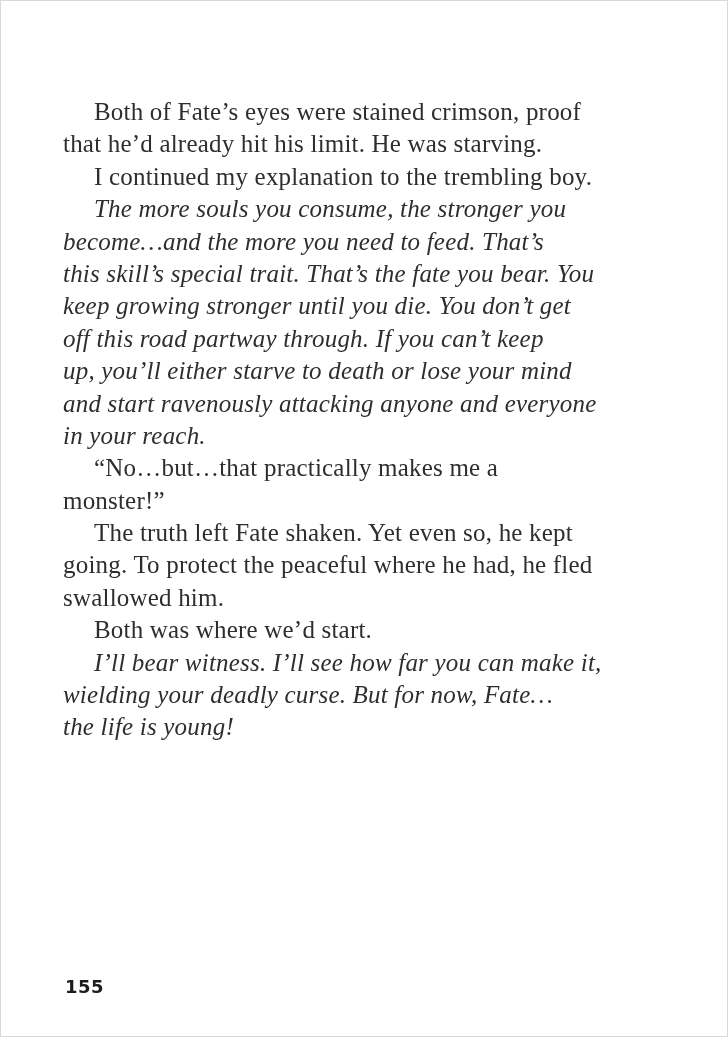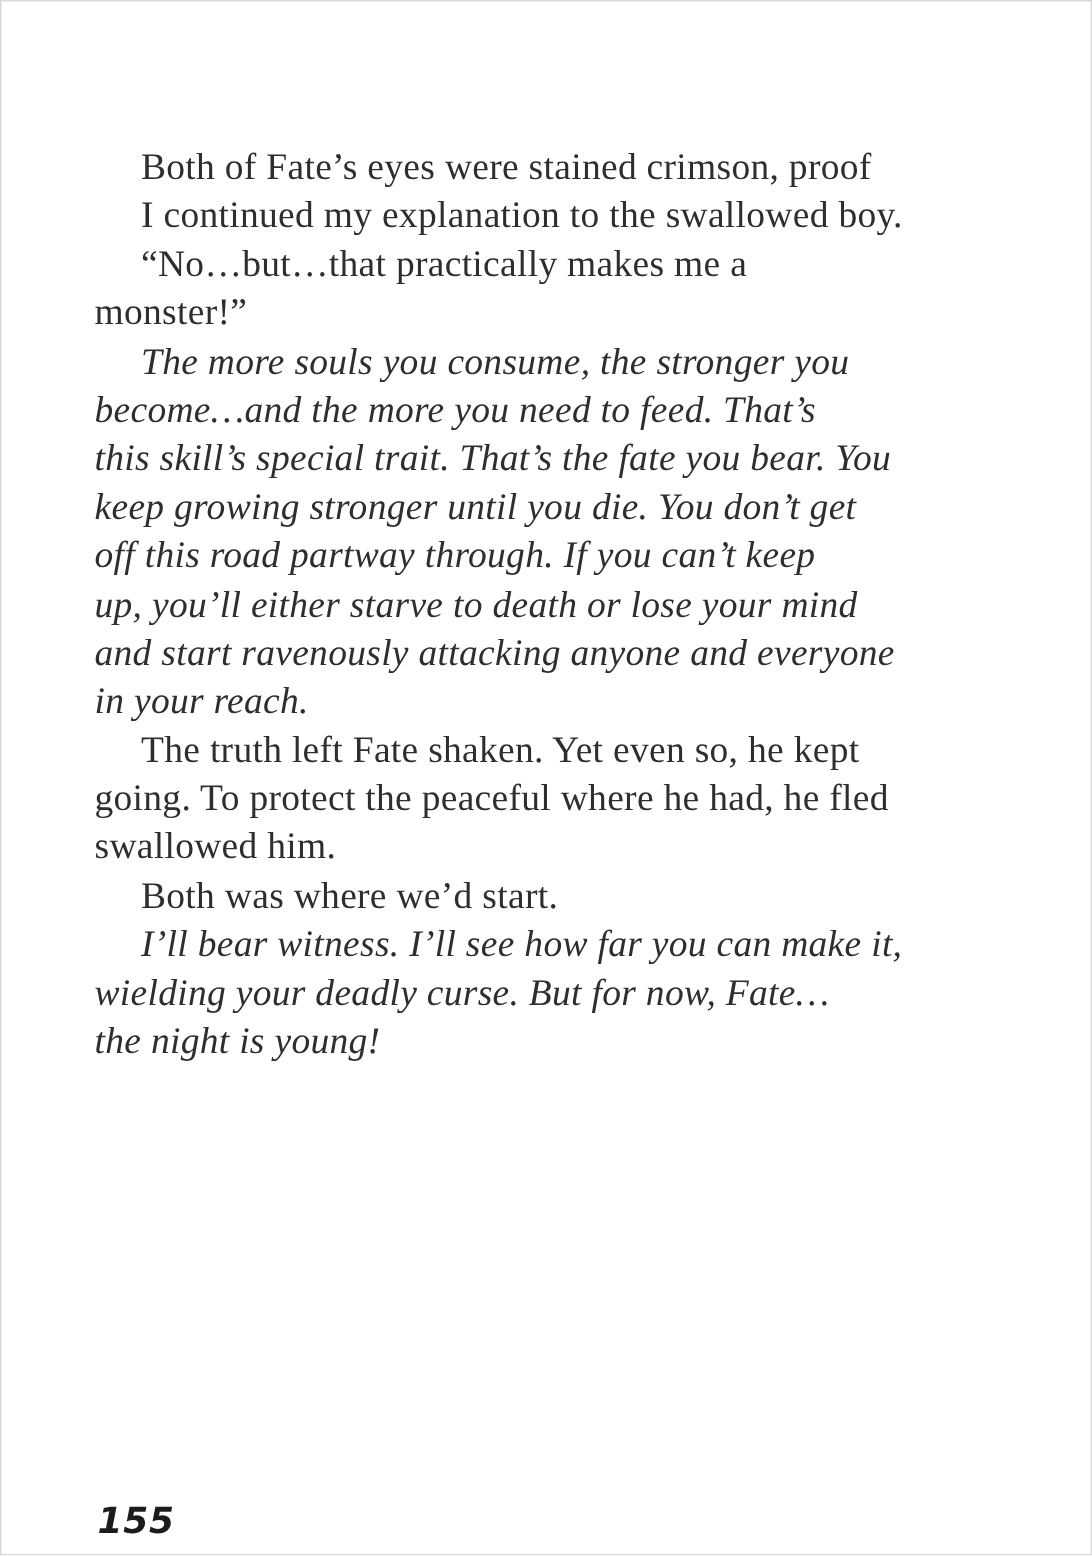--- a/index.html
+++ b/index.html
@@ -38,73 +38,73 @@
   }
   .line.indent {
     padding-left: 31px;
   }
   .paragraph.italic .line {
     font-style: italic;
   }
   .page-number {
     position: absolute;
     left: 64px;
-    top: 999px;
+    top: 975px;
     font-family: "DejaVu Sans", sans-serif;
-    font-size: 24px;
+    font-size: 18px;
     font-weight: 600;
     letter-spacing: 0.5px;
     color: #1c1c1c;
-    font-style: italic;
   }
 </style>
 </head>
 <body>
 
 <div class="page">
 
   <div class="text-block">
 
     <div class="paragraph regular">
       <span class="line indent">Both of Fate’s eyes were stained crimson, proof</span>
+      <span class="line">that he’d already hit his limit. He was starving.</span>
     </div>
 
     <div class="paragraph regular">
-      <span class="line indent">I continued my explanation to the swallowed boy.</span>
-    </div>
-
-    <div class="paragraph regular">
-      <span class="line indent">“No…but…that practically makes me a</span>
-      <span class="line">monster!”</span>
+      <span class="line indent">I continued my explanation to the trembling boy.</span>
     </div>
 
     <div class="paragraph italic">
       <span class="line indent">The more souls you consume, the stronger you</span>
       <span class="line">become…and the more you need to feed. That’s</span>
       <span class="line">this skill’s special trait. That’s the fate you bear. You</span>
       <span class="line">keep growing stronger until you die. You don’t get</span>
       <span class="line">off this road partway through. If you can’t keep</span>
       <span class="line">up, you’ll either starve to death or lose your mind</span>
       <span class="line">and start ravenously attacking anyone and everyone</span>
       <span class="line">in your reach.</span>
+    </div>
+
+    <div class="paragraph regular">
+      <span class="line indent">“No…but…that practically makes me a</span>
+      <span class="line">monster!”</span>
     </div>
 
     <div class="paragraph regular">
       <span class="line indent">The truth left Fate shaken. Yet even so, he kept</span>
       <span class="line">going. To protect the peaceful where he had, he fled</span>
       <span class="line">swallowed him.</span>
     </div>
 
     <div class="paragraph regular">
       <span class="line indent">Both was where we’d start.</span>
     </div>
 
     <div class="paragraph italic">
       <span class="line indent">I’ll bear witness. I’ll see how far you can make it,</span>
       <span class="line">wielding your deadly curse. But for now, Fate…</span>
-      <span class="line">the night is young!</span>
+      <span class="line">the life is young!</span>
     </div>
 
   </div>
 
   <div class="page-number">155</div>
 
 </div>
 
 </body></html>

